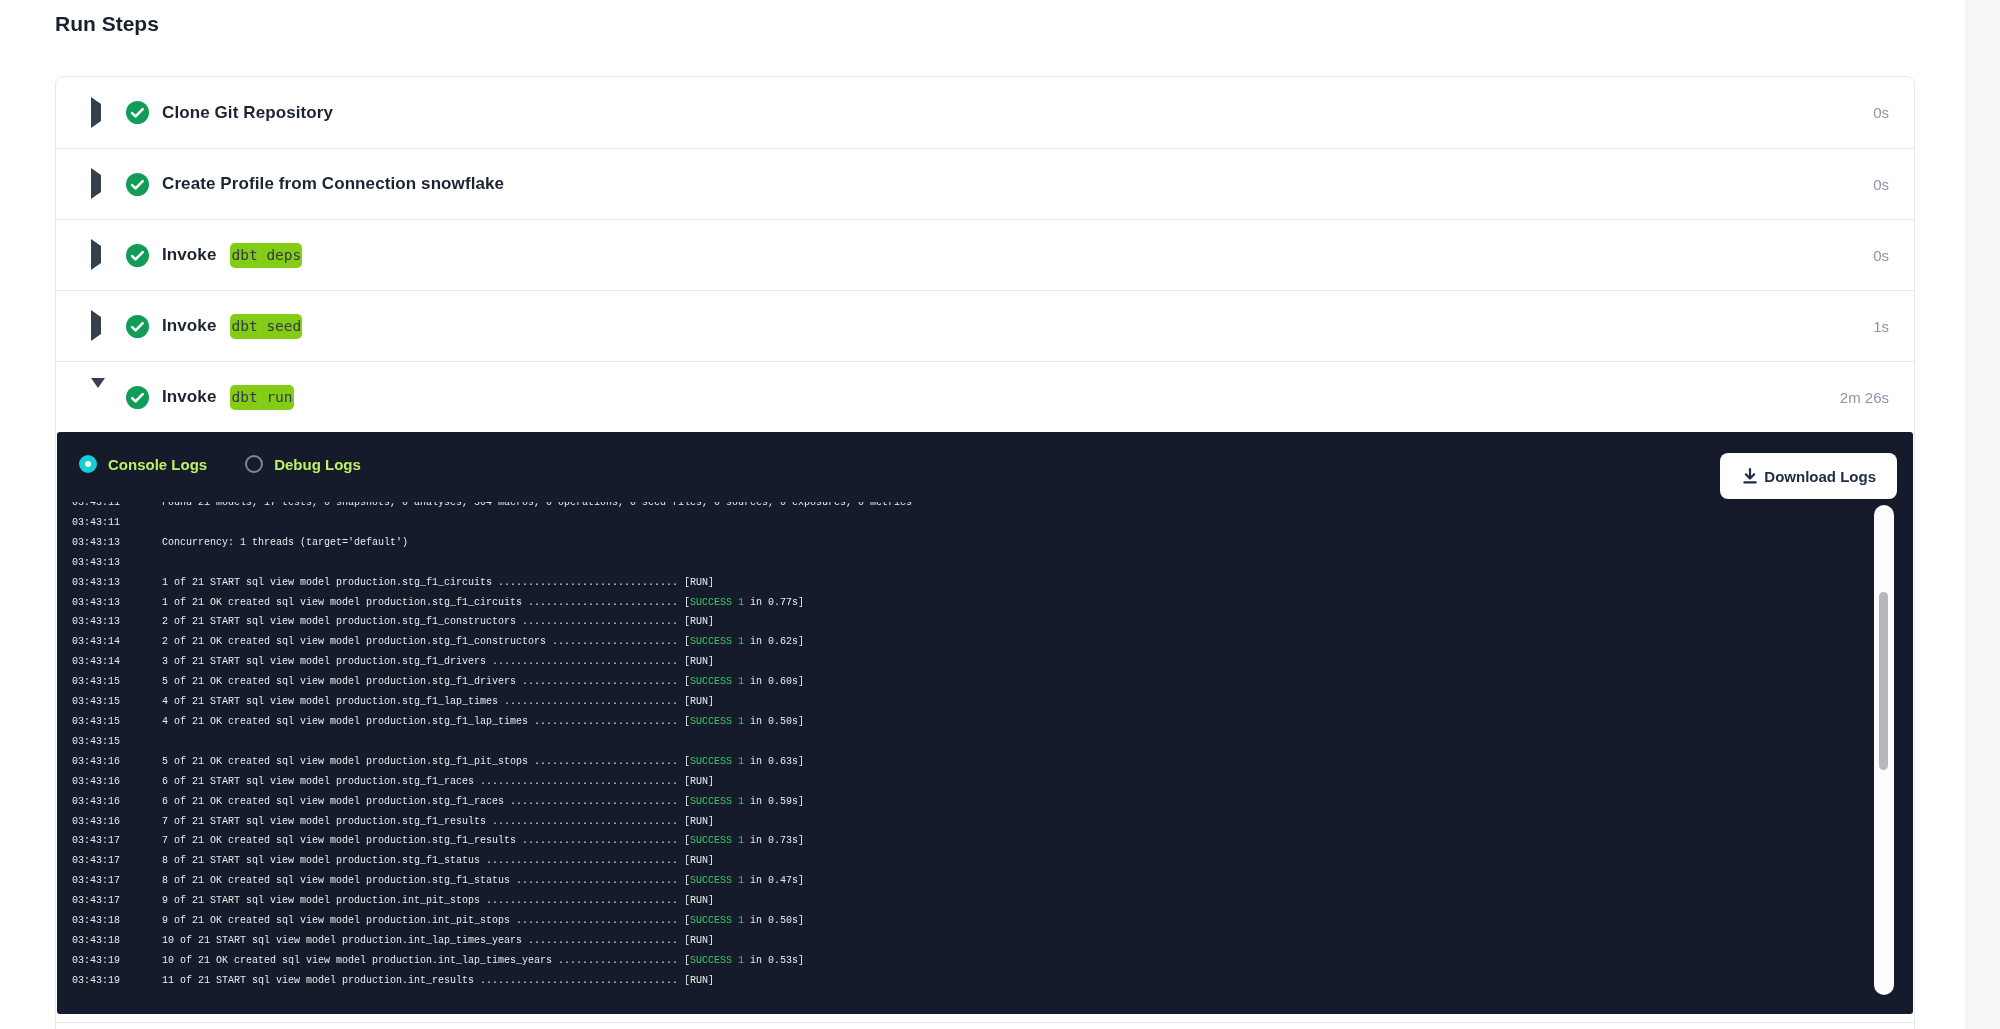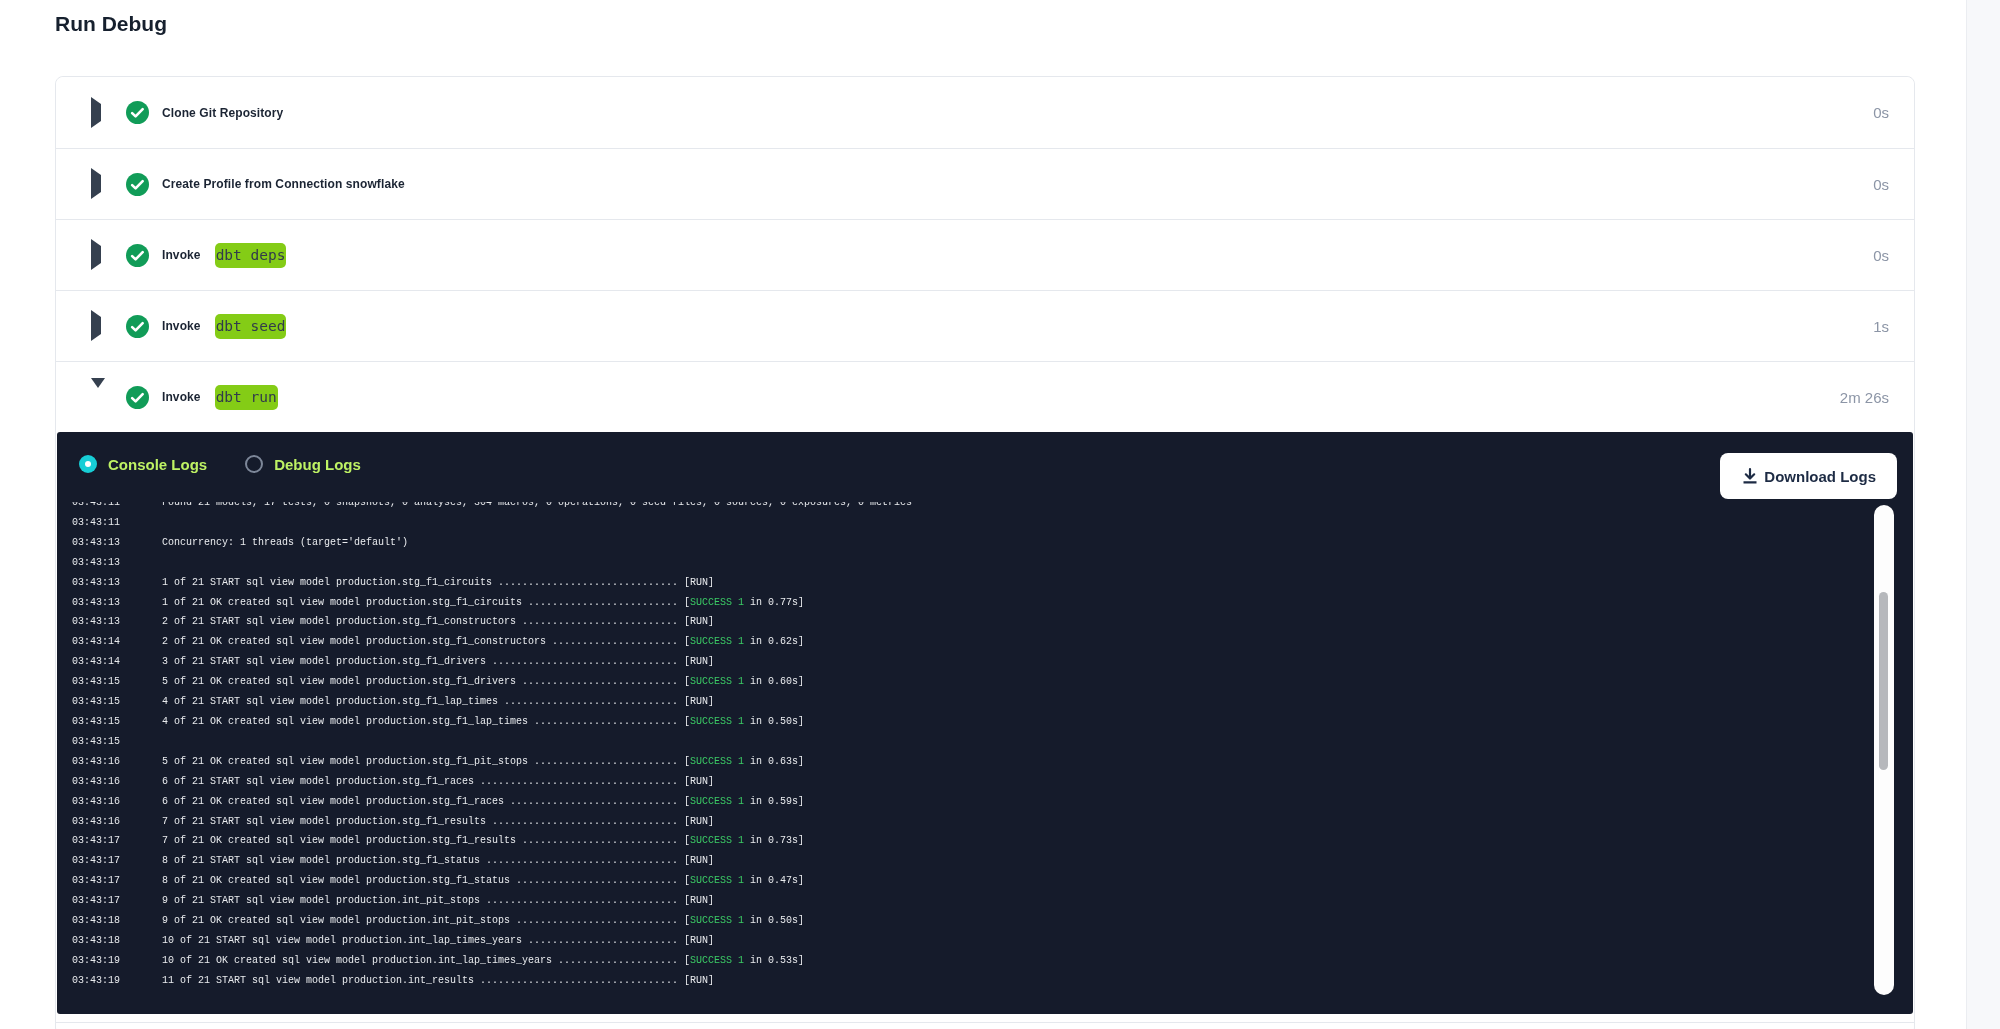--- a/index.html
+++ b/index.html
@@ -20,21 +20,21 @@
   .page-title{position:absolute;left:55px;top:12px;font-size:21px;font-weight:700;color:#16202e;}
   .card{position:absolute;left:55px;top:76px;width:1860px;height:960px;
     background:#fff;border:1px solid var(--divider);border-radius:8px;}
   .step-row{display:flex;align-items:center;height:71px;padding:0 25px 0 35px;background:#fff;}
   .step-row + .step-row{border-top:1px solid var(--divider);}
   .step-row:first-child{border-radius:8px 8px 0 0;}
   .chev{width:12px;flex:none;}
   .chev-right{width:0;height:0;border-left:10px solid #35404f;border-top:7px solid transparent;border-bottom:7px solid transparent;}
   .chev-down{width:0;height:0;border-top:10px solid #35404f;border-left:7px solid transparent;border-right:7px solid transparent;}
   .check{flex:none;margin-left:23px;width:23px;height:23px;}
-  .step-title{margin-left:13px;font-size:12px;font-weight:700;color:var(--ink);letter-spacing:.1px;}
+  .step-title{margin-left:13px;font-size:17px;font-weight:700;color:var(--ink);letter-spacing:.1px;}
   .cmd-badge{margin-left:14px;font-family:"DejaVu Sans Mono",monospace;font-size:14.5px;
     color:#313b4b;background:#84cc16;border-radius:5px;padding:4px 1px 5px;}
   .step-duration{margin-left:auto;font-size:15px;color:var(--muted);}
   .log-panel{position:relative;margin:0 1px;width:1856px;height:582px;
     background:var(--panel-bg);border-radius:3px;overflow:hidden;}
   .log-toolbar{position:relative;height:70px;padding:23px 16px 0 22px;display:flex;align-items:flex-start;gap:38px;}
   .radio-opt{display:flex;align-items:center;gap:11px;cursor:pointer;}
   .radio{width:18px;height:18px;border-radius:50%;flex:none;position:relative;}
   .radio.selected{background:var(--teal);}
   .radio.selected::after{content:"";position:absolute;left:6px;top:6px;width:6px;height:6px;border-radius:50%;background:#fff;}
@@ -50,21 +50,21 @@
   .log-time{width:90px;flex:none;}
   .log-success{color:var(--log-green);}
   .sb-track{position:absolute;right:19px;top:73px;width:20px;height:490px;background:#fdfdfd;border-radius:10px;}
   .sb-thumb{position:absolute;left:5px;top:87px;width:9px;height:178px;background:#b6b8bc;border-radius:5px;}
   .card-tail{height:8px;background:#fff;}
   .card-tail-divider{height:0;border-top:1px solid var(--divider);margin:0;}
 </style>
 </head>
 <body>
 
-<h1 class="page-title">Run Debug</h1>
+<h1 class="page-title">Run Steps</h1>
 
 <div class="card">
 
   <div class="step-row">
     <span class="chev"><span class="chev-right"></span></span>
     <svg class="check" viewBox="0 0 24 24">
         <circle cx="12" cy="12" r="12" fill="#119c58"></circle>
         <path d="M6.4 12.6l3.6 3.5 7.4-7.6" stroke="#fff" stroke-width="2.7" fill="none" stroke-linecap="round" stroke-linejoin="round"></path>
       </svg>
     <span class="step-title">Clone Git Repository</span>

